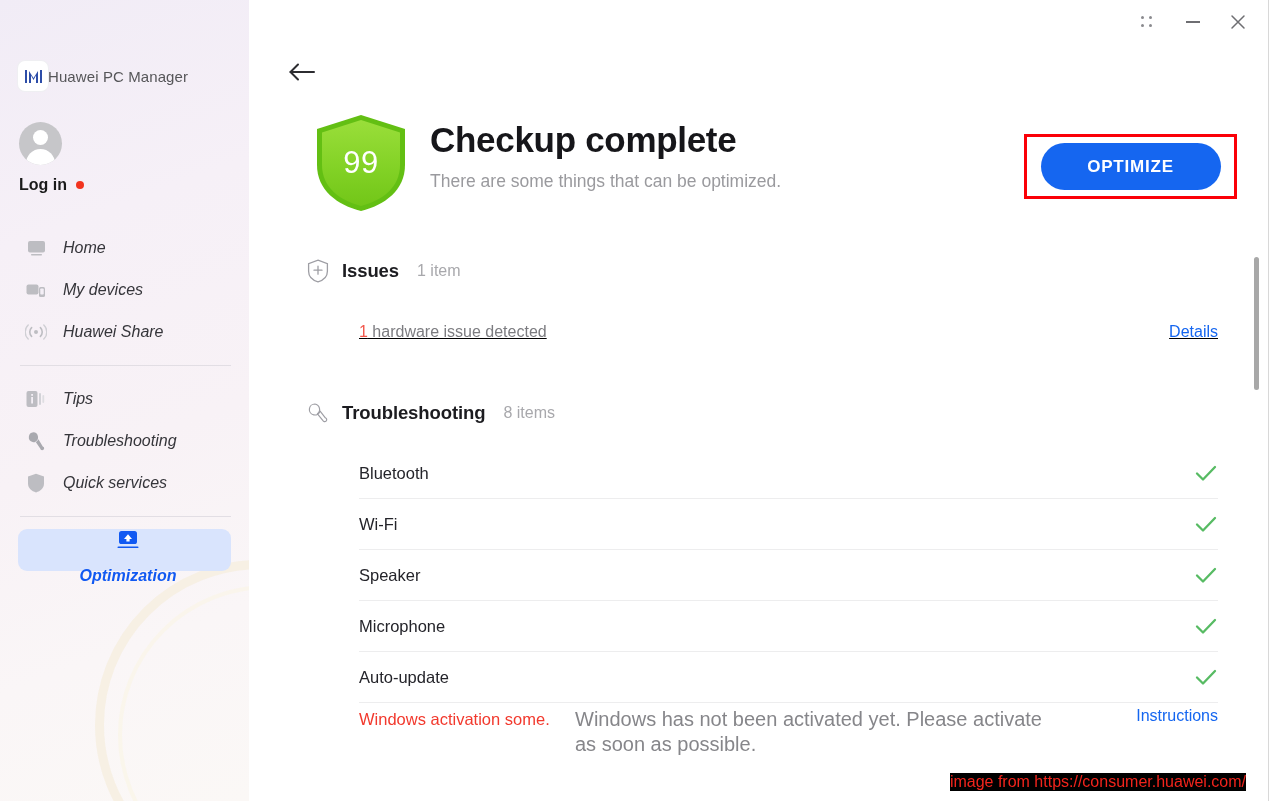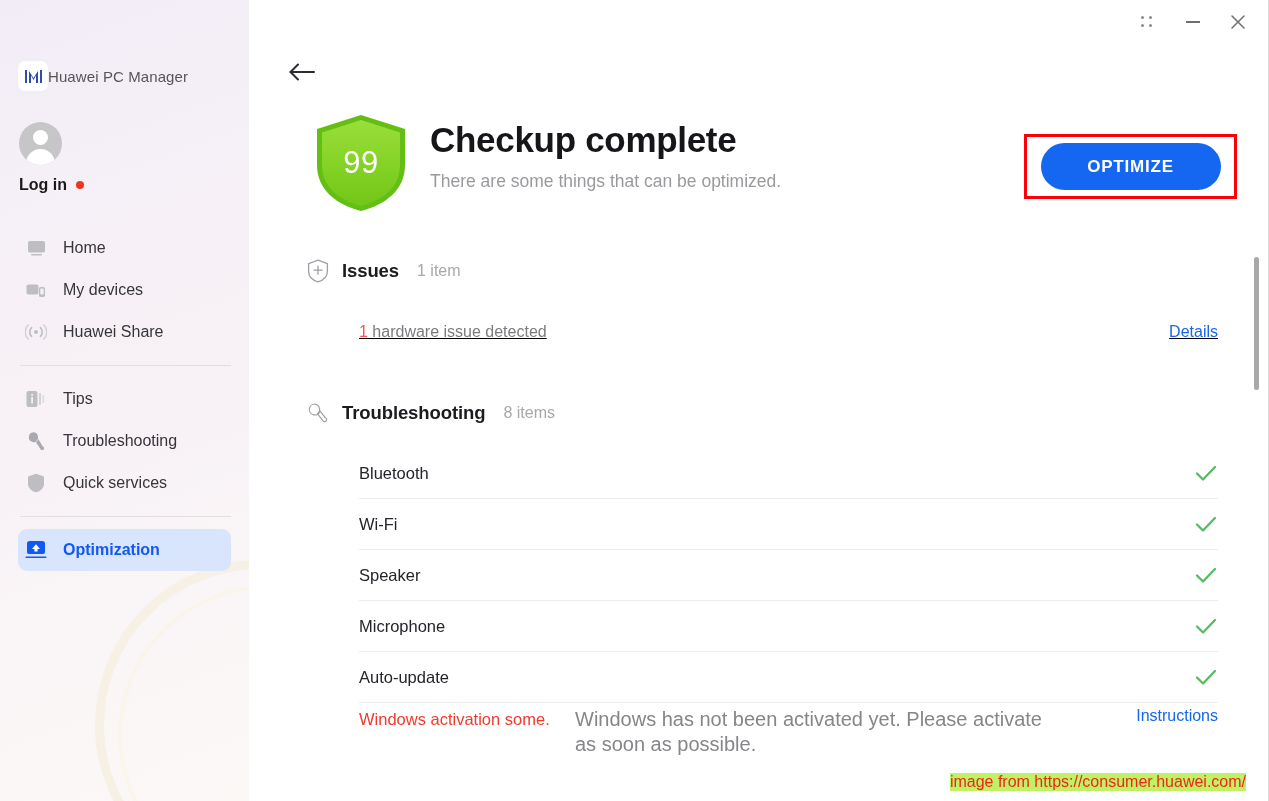--- a/index.html
+++ b/index.html
@@ -105,27 +105,28 @@
 
   .nav { margin-top: 33px; }
   .nav-item {
     display: flex; align-items: center;
     height: 42px;
     margin: 0 18px 0 18px;
     padding-left: 7px;
     border-radius: 9px;
     gap: 16px;
     cursor: pointer;
+    font-style: italic;
   }
   .nav-item .nav-label {
     font-size: 16px;
     color: #35353a;
     white-space: nowrap;
   }
-  .nav-item.active { background: #d9e4fd; }
+  .nav-item.active { background: #d9e4fd; flex-direction: column; }
   .nav-item.active .nav-label { color: #1159f2; font-weight: bold; }
   .nav-icon {
     width: 22px; height: 22px;
     display: flex; align-items: center; justify-content: center;
     flex: 0 0 22px;
   }
   .nav-sep {
     height: 1px;
     background: #e2dee4;
     margin: 12px 18px 12px 20px;
@@ -298,21 +299,21 @@
   }
   .ts-row.warn .link { margin-left: auto; }
 
   .watermark {
     position: absolute;
     right: 22px; bottom: 10px;
     font-size: 16px;
     color: #f2241c;
     white-space: nowrap;
     z-index: 5;
-    background: #bef264;
+    background: #000000;
   }
 
   .scrollbar-track {
     position: absolute;
     right: 9px; top: 250px;
     width: 5px; height: 500px;
   }
   .scrollbar-thumb {
     position: absolute;
     right: 0; top: 7px;

